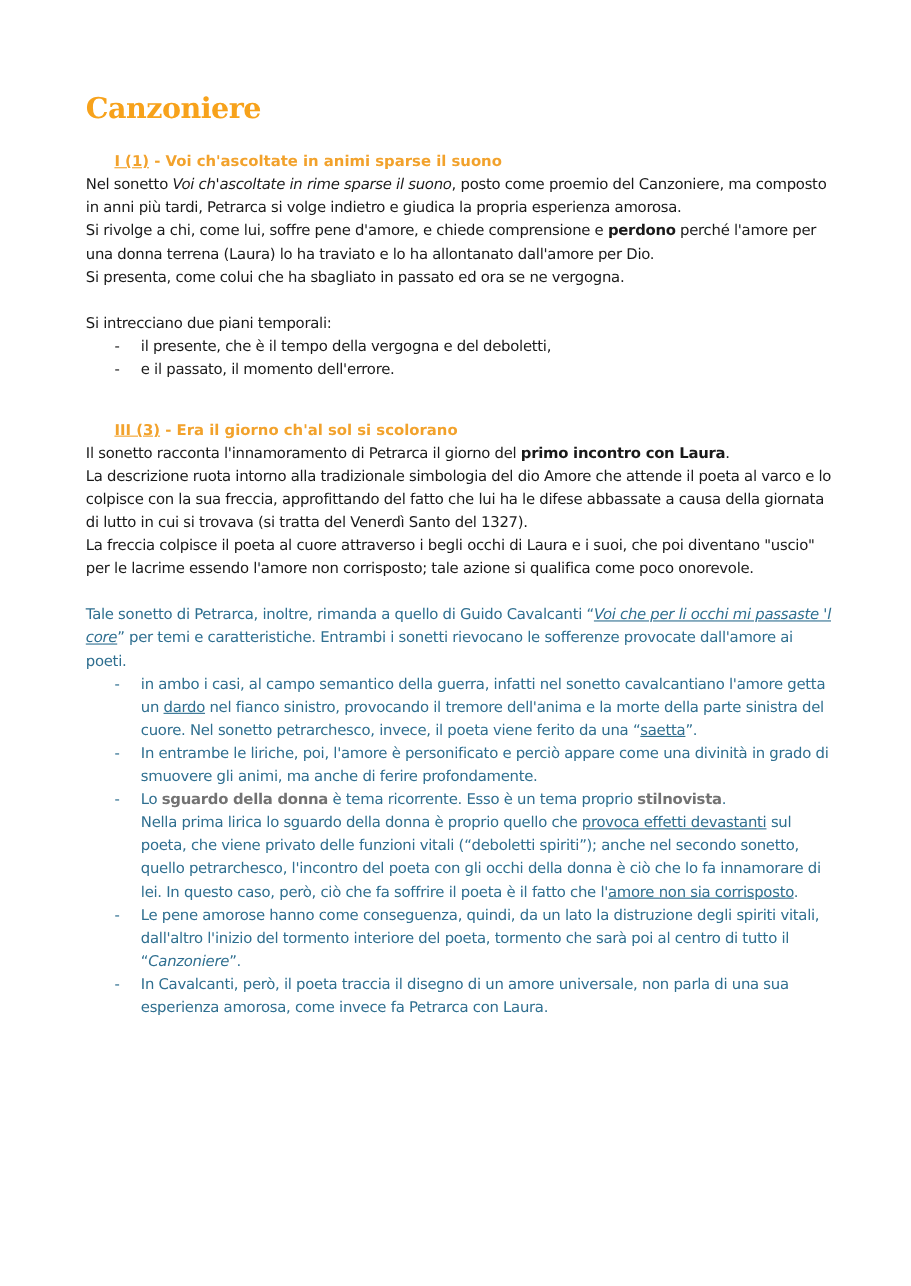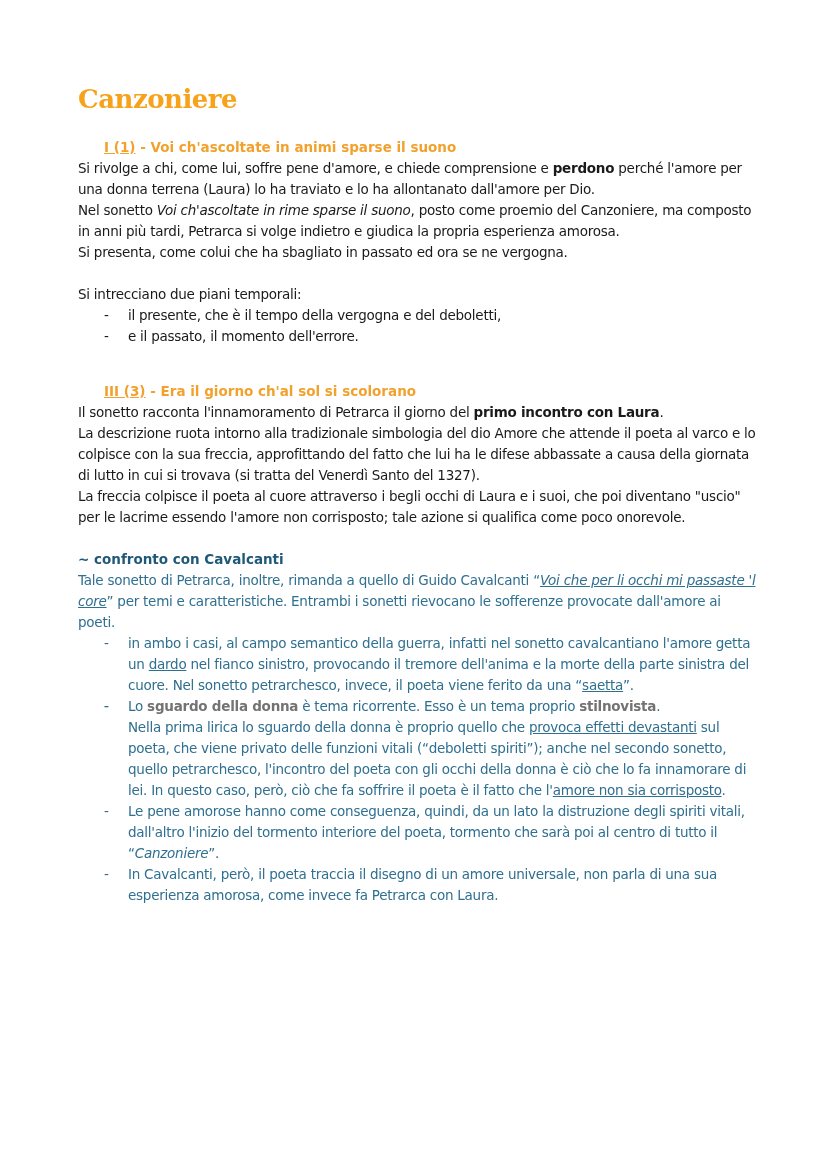--- a/index.html
+++ b/index.html
@@ -80,23 +80,23 @@
 <body>
 
 <div class="page">
 
   <h1 class="title">Canzoniere</h1>
   <div style="height:19px"></div>
 
   <section>
     <p class="section-heading"><span class="num">I (1)</span><span> - Voi ch'ascoltate in animi sparse il suono</span></p>
 
+    <p class="body"><span>Nel sonetto </span><i>Voi ch'ascoltate in rime sparse il suono</i><span>, posto come proemio del Canzoniere, ma composto in anni più tardi, Petrarca si volge indietro e giudica la propria esperienza amorosa.</span></p>
+
     <p class="body"><span>Si rivolge a chi, come lui, soffre pene d'amore, e chiede comprensione e </span><b>perdono</b><span> perché l'amore per una donna terrena (Laura) lo ha traviato e lo ha allontanato dall'amore per Dio.</span></p>
-
-    <p class="body"><span>Nel sonetto </span><i>Voi ch'ascoltate in rime sparse il suono</i><span>, posto come proemio del Canzoniere, ma composto in anni più tardi, Petrarca si volge indietro e giudica la propria esperienza amorosa.</span></p>
 
     <p class="body">Si presenta, come colui che ha sbagliato in passato ed ora se ne vergogna.</p>
 
     <div class="blank"></div>
 
     <p class="body">Si intrecciano due piani temporali:</p>
 
     <ul class="dash">
       <li><span class="dash-mark">-</span><span>il presente, che è il tempo della vergogna e del deboletti,</span></li>
       <li><span class="dash-mark">-</span><span>e il passato, il momento dell'errore.</span></li>
@@ -111,31 +111,31 @@
     <p class="body"><span>Il sonetto racconta l'innamoramento di Petrarca il giorno del </span><b>primo incontro con Laura</b><span>.</span></p>
 
     <p class="body">La descrizione ruota intorno alla tradizionale simbologia del dio Amore che attende il poeta al varco e lo colpisce con la sua freccia, approfittando del fatto che lui ha le difese abbassate a causa della giornata di lutto in cui si trovava (si tratta del Venerdì Santo del 1327).</p>
 
     <p class="body">La freccia colpisce il poeta al cuore attraverso i begli occhi di Laura e i suoi, che poi diventano "uscio" per le lacrime essendo l'amore non corrisposto; tale azione si qualifica come poco onorevole.</p>
   </section>
 
   <div class="gap-2"></div>
 
   <section class="blue">
-    <p class="blue-heading">~ confronto con Cavalcanti</p>
 
     <p class="body blue"><span>Tale sonetto di Petrarca, inoltre, rimanda a quello di Guido Cavalcanti “</span><i><u>Voi che per li occhi mi passaste 'l core</u></i><span>” per temi e caratteristiche. Entrambi i sonetti rievocano le sofferenze provocate dall'amore ai poeti.</span></p>
 
     <ul class="dash">
       <li>
         <span class="dash-mark">-</span>
         <span>in ambo i casi, al campo semantico della guerra, infatti nel sonetto cavalcantiano l'amore getta un </span><u>dardo</u><span> nel fianco sinistro, provocando il tremore dell'anima e la morte della parte sinistra del cuore. Nel sonetto petrarchesco, invece, il poeta viene ferito da una “</span><u>saetta</u><span>”.</span>
       </li>
       <li>
         <span class="dash-mark">-</span>
+        <span>In entrambe le liriche, poi, l'amore è personificato e perciò appare come una divinità in grado di smuovere gli animi, ma anche di ferire profondamente.</span>
       </li>
       <li>
         <span class="dash-mark">-</span>
         <span>Lo </span><b>sguardo della donna</b><span> è tema ricorrente. Esso è un tema proprio </span><b>stilnovista</b><span>.</span><br>
         <span>Nella prima lirica lo sguardo della donna è proprio quello che </span><u>provoca effetti devastanti</u><span> sul poeta, che viene privato delle funzioni vitali (“deboletti spiriti”); anche nel secondo sonetto, quello petrarchesco, l'incontro del poeta con gli occhi della donna è ciò che lo fa innamorare di lei. In questo caso, però, ciò che fa soffrire il poeta è il fatto che l'</span><u>amore non sia corrisposto</u><span>.</span>
       </li>
       <li>
         <span class="dash-mark">-</span>
         <span>Le pene amorose hanno come conseguenza, quindi, da un lato la distruzione degli spiriti vitali, dall'altro l'inizio del tormento interiore del poeta, tormento che sarà poi al centro di tutto il “</span><i>Canzoniere</i><span>”.</span>
       </li>

